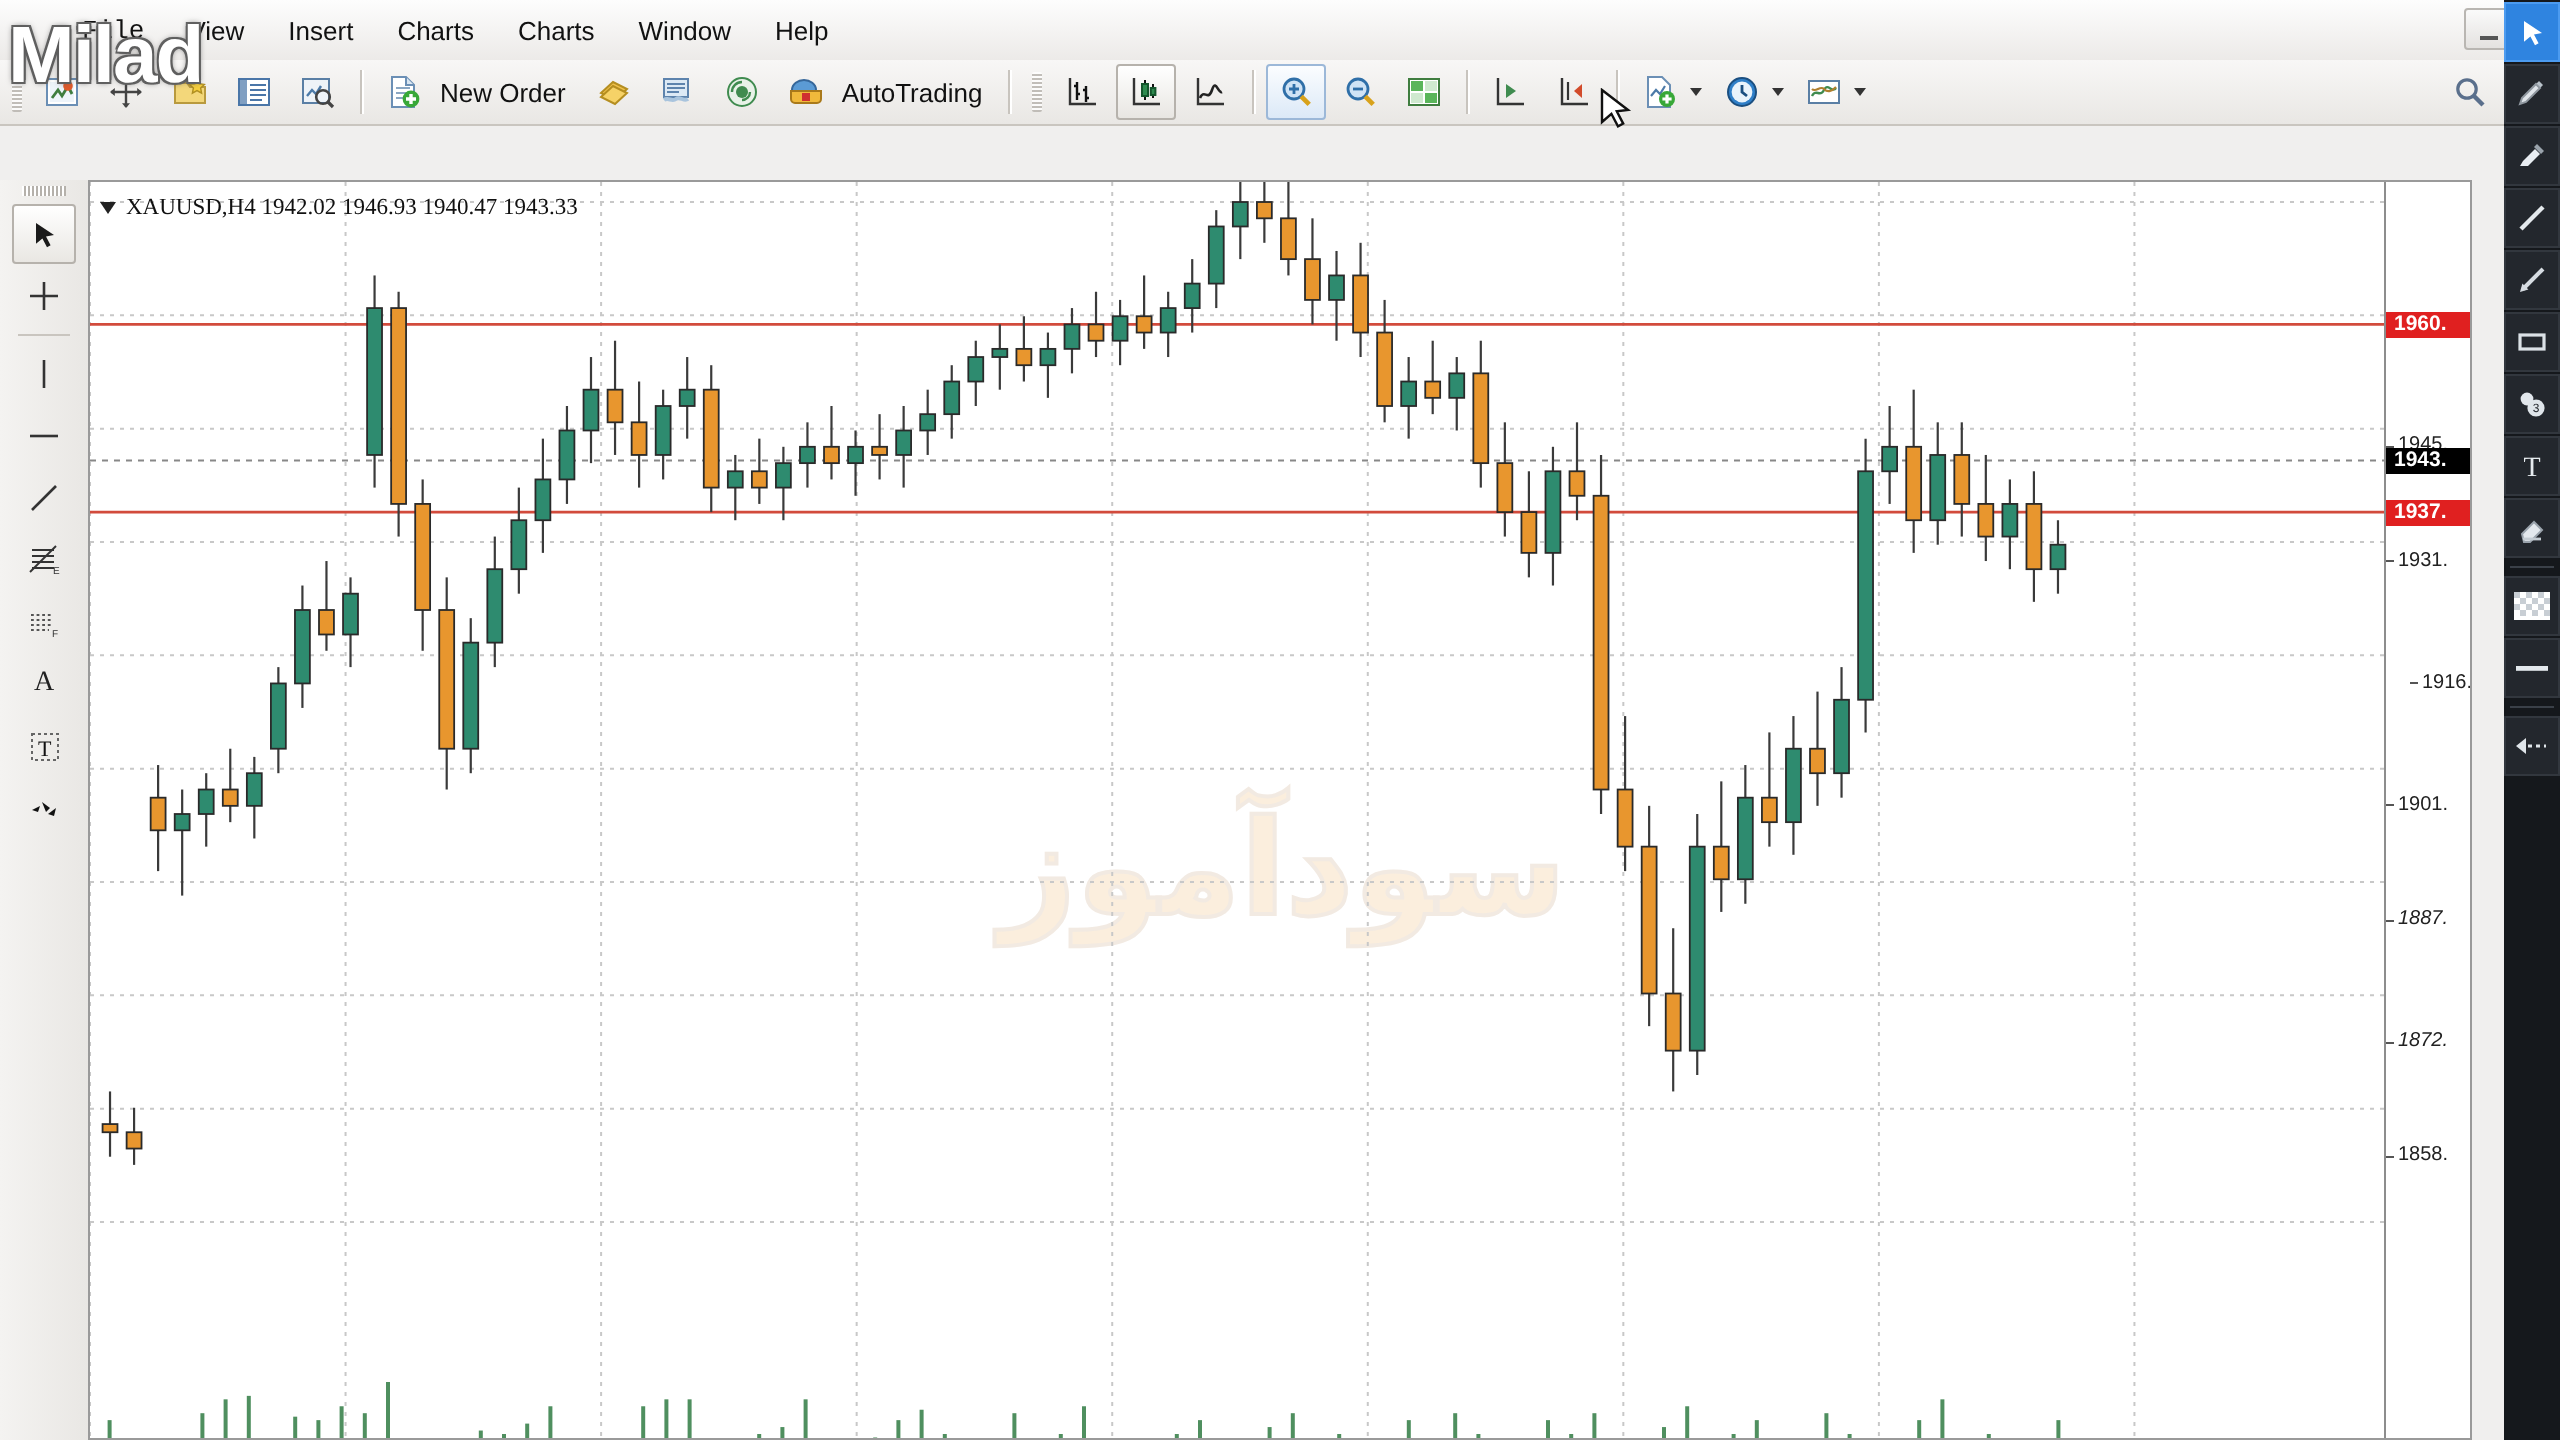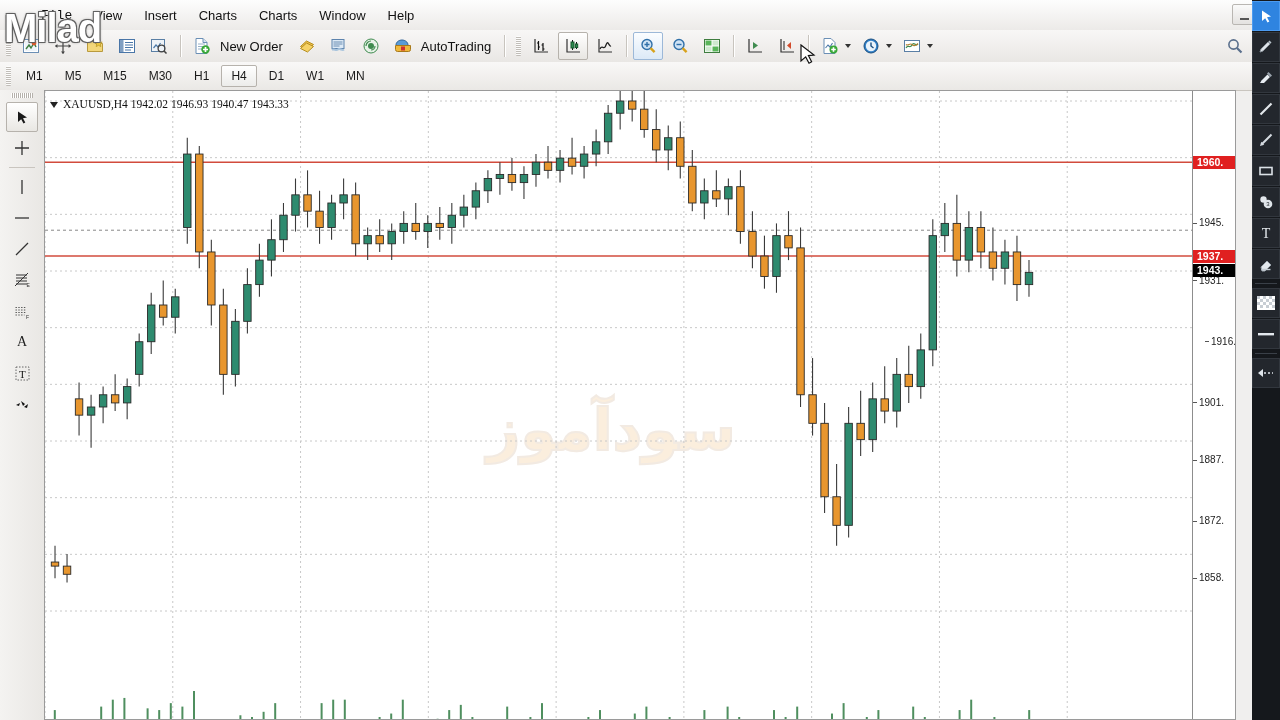--- a/index.html
+++ b/index.html
@@ -48,21 +48,21 @@
   .lsep{width:26px;height:1px;background:#c9c5bf;margin:4px auto;}
 
   
   .chartwrap{position:absolute;left:44px;top:90px;width:1192px;height:630px;background:#fff;
     border:1px solid #9a9a9a;box-sizing:border-box;overflow:hidden;}
   .chartarea{position:absolute;left:0;top:0;width:1150px;height:630px;overflow:hidden;}
   .chart-head{position:absolute;left:5px;top:7px;font-size:11.5px;color:#111;z-index:30;
     font-family:Liberation Serif, serif;white-space:nowrap;}
   .chart-head .tri{display:inline-block;width:0;height:0;vertical-align:middle;margin-right:5px;
     border-left:4.5px solid transparent;border-right:4.5px solid transparent;border-top:6px solid #222;}
-  .wm{position:absolute;left:442px;top:305px;font-size:58px;color:#fbeedd;font-weight:bold;
+  .wm{position:absolute;left:455px;top:305px;font-size:66px;color:#fbeedd;font-weight:bold;
     direction:rtl;letter-spacing:2px;z-index:1;user-select:none;
     -webkit-text-stroke:2px #f2eae2;font-family:"DejaVu Sans",sans-serif;}
 
   
   .pricescale{position:absolute;right:0;top:0;width:42px;height:630px;background:#fff;
     border-left:1px solid #8d8d8d;z-index:20;}
   .ptick{position:absolute;left:0;width:42px;height:12px;font-size:10px;color:#222;
     padding-left:6px;box-sizing:border-box;white-space:nowrap;}
   .ptick:before{content:"";position:absolute;left:0;top:5.5px;width:4px;height:1px;background:#555;}
   .ptag{position:absolute;left:0;width:42px;height:13px;font-size:10.5px;color:#fff;font-weight:bold;
@@ -281,32 +281,20 @@
 
     <div style="flex:1"></div>
     <div class="tbtn" style="margin-right:30px;">
       <svg width="18" height="18" viewBox="0 0 18 18">
           <circle cx="7.5" cy="7.5" r="4.6" fill="none" stroke="#5a6f8c" stroke-width="1.6"></circle>
           <path d="M11 11l4.5 4.5" stroke="#5a6f8c" stroke-width="2.2"></path>
         </svg>
     </div>
   </div>
 
-  <div class="periodbar">
-    <div class="grip"></div>
-    <div class="pbtn">M1</div>
-    <div class="pbtn">M5</div>
-    <div class="pbtn">M15</div>
-    <div class="pbtn">M30</div>
-    <div class="pbtn">H1</div>
-    <div class="pbtn sel">H4</div>
-    <div class="pbtn">D1</div>
-    <div class="pbtn">W1</div>
-    <div class="pbtn">MN</div>
-  </div>
 
   <div class="leftbar">
     <div class="lgrip"></div>
     <div class="lbtn sel">
       <svg width="15" height="15" viewBox="0 0 15 15">
           <path d="M3 1.5l9 6-4 .8 2.3 4.3-1.8 1-2.3-4.3-3.2 2.6z" fill="#1a1a1a"></path>
         </svg>
     </div>
     <div class="lbtn">
       <svg width="16" height="16" viewBox="0 0 16 16">
@@ -653,25 +641,25 @@
     <div class="chart-head">
       <span class="tri"></span><span>XAUUSD,H4  1942.02 1946.93 1940.47 1943.33</span>
     </div>
 
     <div class="pricescale" id="pricescale">
         <div class="ptick" style="top: 65.2px;">1960.</div>
         <div class="ptick" style="top: 126.4px;">1945.</div>
         <div class="ptick" style="top: 183.52px;">1931.</div>
         <div class="ptick" style="top: 244.72px; margin-left: 12px;">1916.</div>
         <div class="ptick" style="top: 305.92px;">1901.</div>
-        <div class="ptick" style="top: 363.04px;">1887.</div>
-        <div class="ptick" style="top: 424.24px;">1872.</div>
+        <div class="ptick" style="top: 363.04px; font-style: italic;">1887.</div>
+        <div class="ptick" style="top: 424.24px; font-style: italic;">1872.</div>
         <div class="ptick" style="top: 481.36px;">1858.</div>
         <div class="ptag red" style="top: 64.7px;">1960.</div>
-        <div class="ptag black" style="top: 132.714px; margin-top: 40px;">1943.</div>
+        <div class="ptag black" style="top: 132.714px;">1943.</div>
         <div class="ptag red" style="top: 158.54px;">1937.</div>
       </div>
   </div>
 
   <div class="annobar">
     <div class="abtn sel">
       <svg width="15" height="15" viewBox="0 0 15 15">
           <path d="M3 1.5l9 6-4 .8 2.3 4.3-1.8 1-2.3-4.3-3.2 2.6z" fill="#fff"></path>
         </svg>
     </div>

